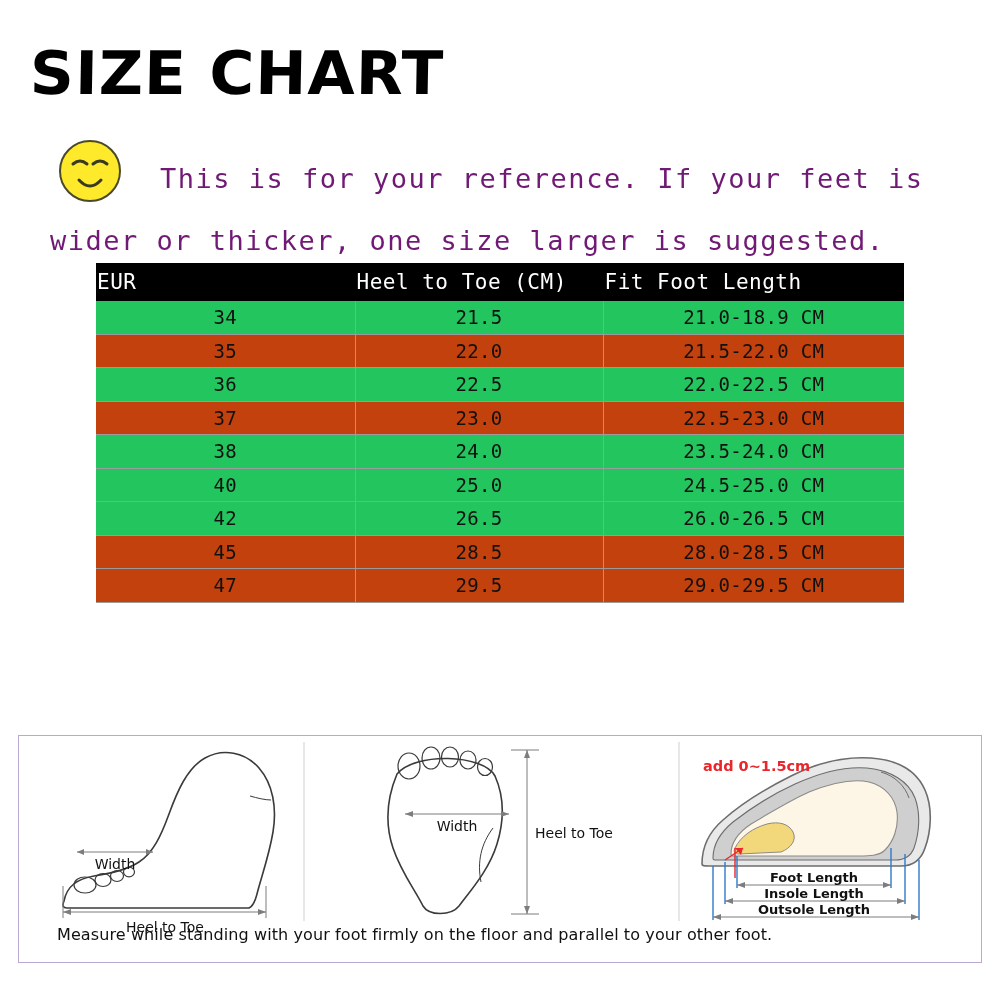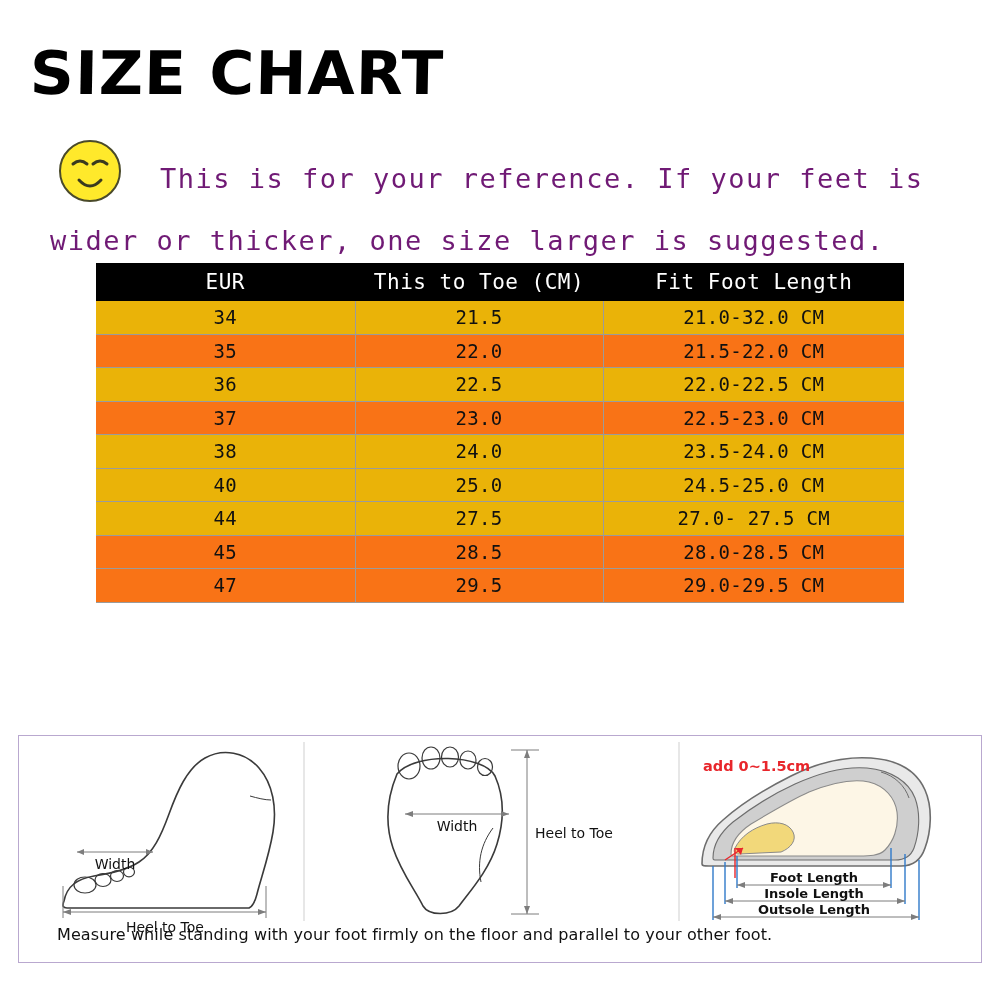--- a/index.html
+++ b/index.html
@@ -80,35 +80,35 @@
   table.size-table col.c3 { width: 301px; }
 
   table.size-table th {
     background: #000000;
     color: #ffffff;
     font-family: "DejaVu Sans Mono", monospace;
     font-size: 21px;
     font-weight: normal;
     letter-spacing: 0.5px;
     height: 36px;
-    text-align: center;
+    text-align: left;
     border-right: 1px solid #000;
   }
   table.size-table td {
     height: 30.5px;
     text-align: center;
     font-family: "DejaVu Sans Mono", monospace;
     font-size: 19px;
     color: #111;
     border-right: 1px solid #9b9b9b;
     border-bottom: 1px solid #9b9b9b;
     letter-spacing: 0.3px;
   }
-  table.size-table tr.odd td { background: #eab308; }
-  table.size-table tr.even td { background: #f97316; margin-top: 24px; }
+  table.size-table tr.odd td { background: #22c55e; }
+  table.size-table tr.even td { background: #c2410c; margin-top: 24px; }
   table.size-table td:last-child, table.size-table th:last-child { border-right: none; }
 
   
   .diagram-panel {
     position: absolute;
     left: 18px;
     top: 735px;
     width: 964px;
     height: 228px;
     border: 1px solid #b9a8cf;
@@ -168,29 +168,29 @@
   <div class="table-wrap">
     <table class="size-table">
       <colgroup>
           <col class="c1">
           <col class="c2">
           <col class="c3">
         </colgroup>
       <thead>
         <tr>
           <th>EUR</th>
-          <th>This to Toe (CM)</th>
+          <th>Heel to Toe (CM)</th>
           <th>Fit Foot Length</th>
         </tr>
       </thead>
       <tbody>
         <tr class="odd">
           <td>34</td>
           <td>21.5</td>
-          <td>21.0-32.0 CM</td>
+          <td>21.0-18.9 CM</td>
         </tr>
         <tr class="even">
           <td>35</td>
           <td>22.0</td>
           <td>21.5-22.0 CM</td>
         </tr>
         <tr class="odd">
           <td>36</td>
           <td>22.5</td>
           <td>22.0-22.5 CM</td>
@@ -204,23 +204,23 @@
           <td>38</td>
           <td>24.0</td>
           <td>23.5-24.0 CM</td>
         </tr>
         <tr class="odd">
           <td>40</td>
           <td>25.0</td>
           <td>24.5-25.0 CM</td>
         </tr>
         <tr class="odd">
-          <td>44</td>
-          <td>27.5</td>
-          <td>27.0- 27.5 CM</td>
+          <td>42</td>
+          <td>26.5</td>
+          <td>26.0-26.5 CM</td>
         </tr>
         <tr class="even">
           <td>45</td>
           <td>28.5</td>
           <td>28.0-28.5 CM</td>
         </tr>
         <tr class="even">
           <td>47</td>
           <td>29.5</td>
           <td>29.0-29.5 CM</td>

